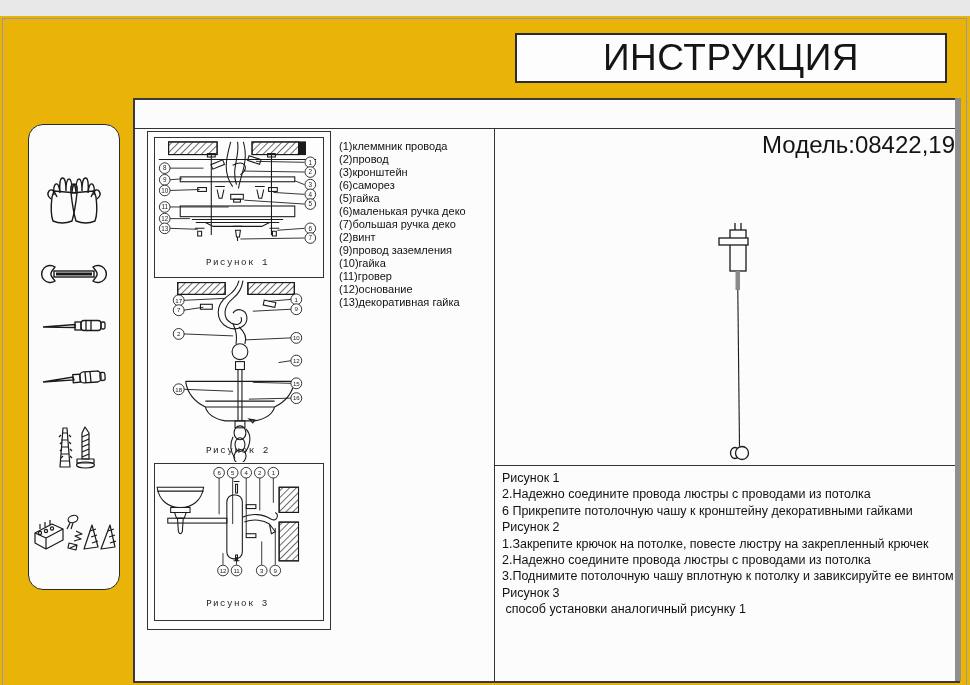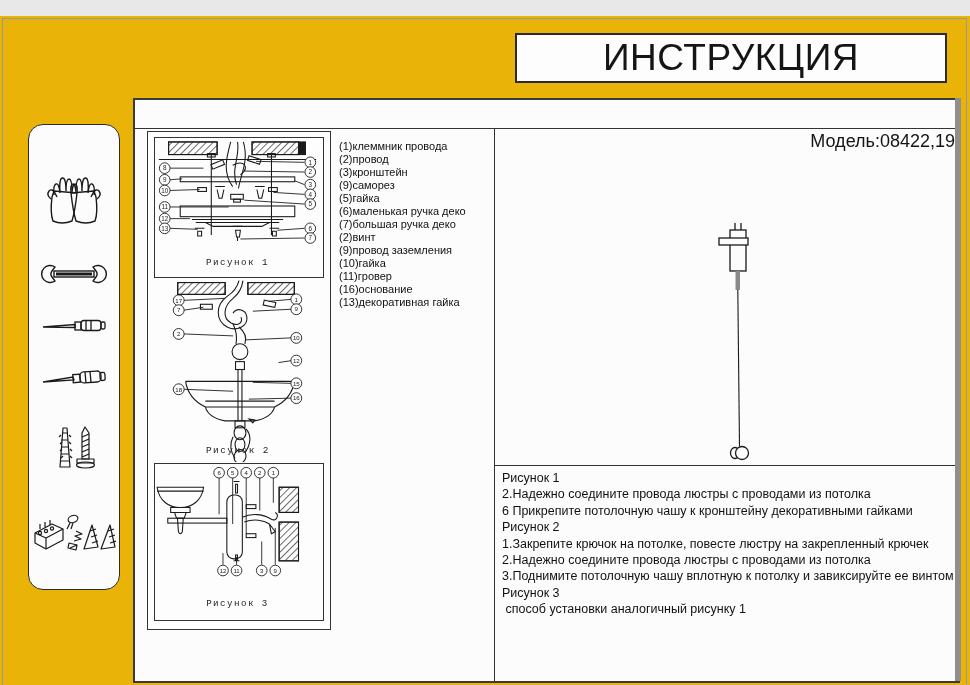--- a/index.html
+++ b/index.html
@@ -8,21 +8,21 @@
   .frame{position:absolute;left:2px;top:2px;right:3px;bottom:8px;border:1px solid #9a9a9a;pointer-events:none;}
   .bottom-bar{position:absolute;left:0;right:0;top:673px;height:6px;background:#8c8c8c;}
   .title-box{position:absolute;left:515px;top:17px;width:428px;height:46px;border:2px solid #2b2b2b;
              display:flex;align-items:center;justify-content:center;background:#fdfdfd;}
   .title-box span{font-size:37px;letter-spacing:0.5px;color:#151515;}
   .main-box{position:absolute;left:133px;top:82px;width:823px;height:581px;border:2px solid #3a3a3a;background:#fcfcfc;}
   .right-thick{position:absolute;left:955px;top:82px;width:6px;height:583px;background:#8f8f8f;}
   .hband{position:absolute;left:0;right:0;top:28px;border-top:1.5px solid #333;}
   .vdivider{position:absolute;left:359px;top:28px;bottom:0;width:0;border-left:1.5px solid #333;}
   .ins-sep{position:absolute;left:359px;right:0;top:365px;border-top:1.5px solid #333;}
-  .model-label{position:absolute;right:3px;top:31px;font-size:18px;white-space:nowrap;color:#141414;}
+  .model-label{position:absolute;right:3px;top:31px;font-size:24px;white-space:nowrap;color:#141414;}
   .figures-panel{position:absolute;left:12px;top:31px;width:182px;height:497px;border:1.5px solid #333;background:#fdfdfd;}
   .fig-box{position:absolute;left:6px;width:168px;border:1.3px solid #333;background:#fdfdfd;}
   .fig1-box{top:5px;height:139px;}
   .fig2-wrap{position:absolute;left:6px;top:146px;width:168px;height:184px;}
   .fig3-box{top:331px;height:156px;}
   .parts-list{position:absolute;left:204px;top:40px;width:146px;
               font-family:Liberation Sans, sans-serif;
               font-size:11px;line-height:13px;color:#111;}
   .instructions{position:absolute;left:367px;top:370px;width:458px;font-size:12.5px;line-height:16.4px;color:#111;}
   .ins-line{white-space:pre-wrap;}
@@ -371,29 +371,29 @@
           </g>
           <text class="cap" x="85" y="147" text-anchor="middle" font-size="9.5" fill="#222" stroke="none">Рисунок 3</text>
         </svg>
       </div>
     </div>
 
     <div class="parts-list">
       <div>(1)клеммник провода</div>
       <div>(2)провод</div>
       <div>(3)кронштейн</div>
-      <div>(9)саморез</div>
+      <div>(6)саморез</div>
       <div>(5)гайка</div>
       <div>(6)маленькая ручка деко</div>
       <div>(7)большая ручка деко</div>
       <div>(2)винт</div>
       <div>(9)провод заземления</div>
       <div>(10)гайка</div>
       <div>(11)гровер</div>
-      <div>(16)основание</div>
+      <div>(12)основание</div>
       <div>(13)декоративная гайка</div>
     </div>
 
     <svg style="position:absolute;left:562px;top:113px;" width="100" height="255" viewBox="0 0 100 255" stroke="#1a1a1a" stroke-width="1.3" fill="none">
       <g>
         <line x1="38" y1="10" x2="38" y2="17"></line>
           <line x1="44" y1="10" x2="44" y2="17"></line>
         <rect x="33" y="17" width="16" height="41"></rect>
         <rect x="22" y="25" width="29" height="7" fill="#fcfcfc"></rect>
       </g>

